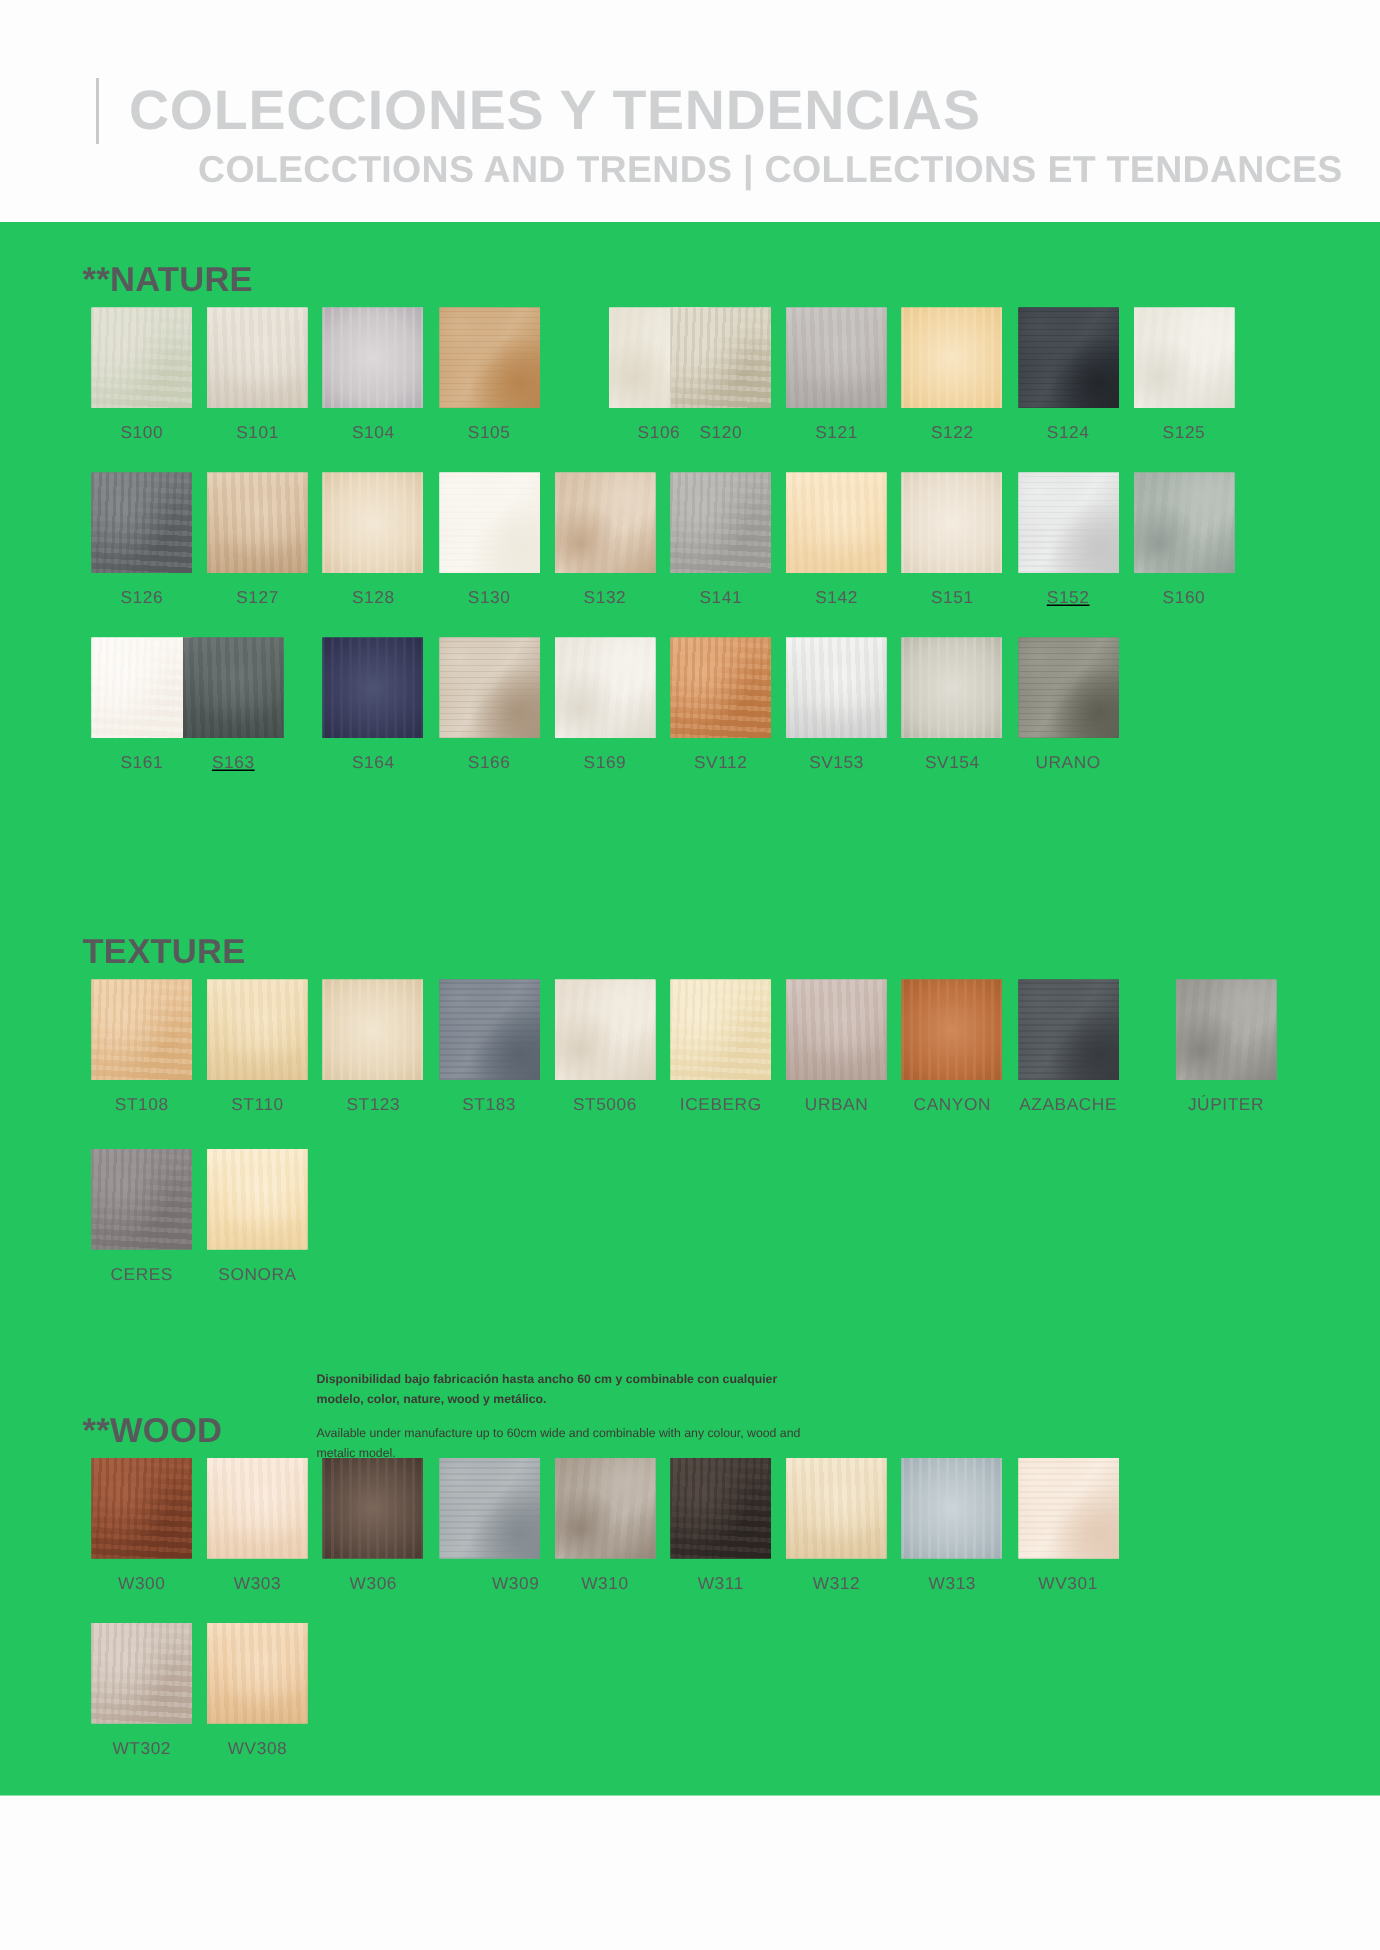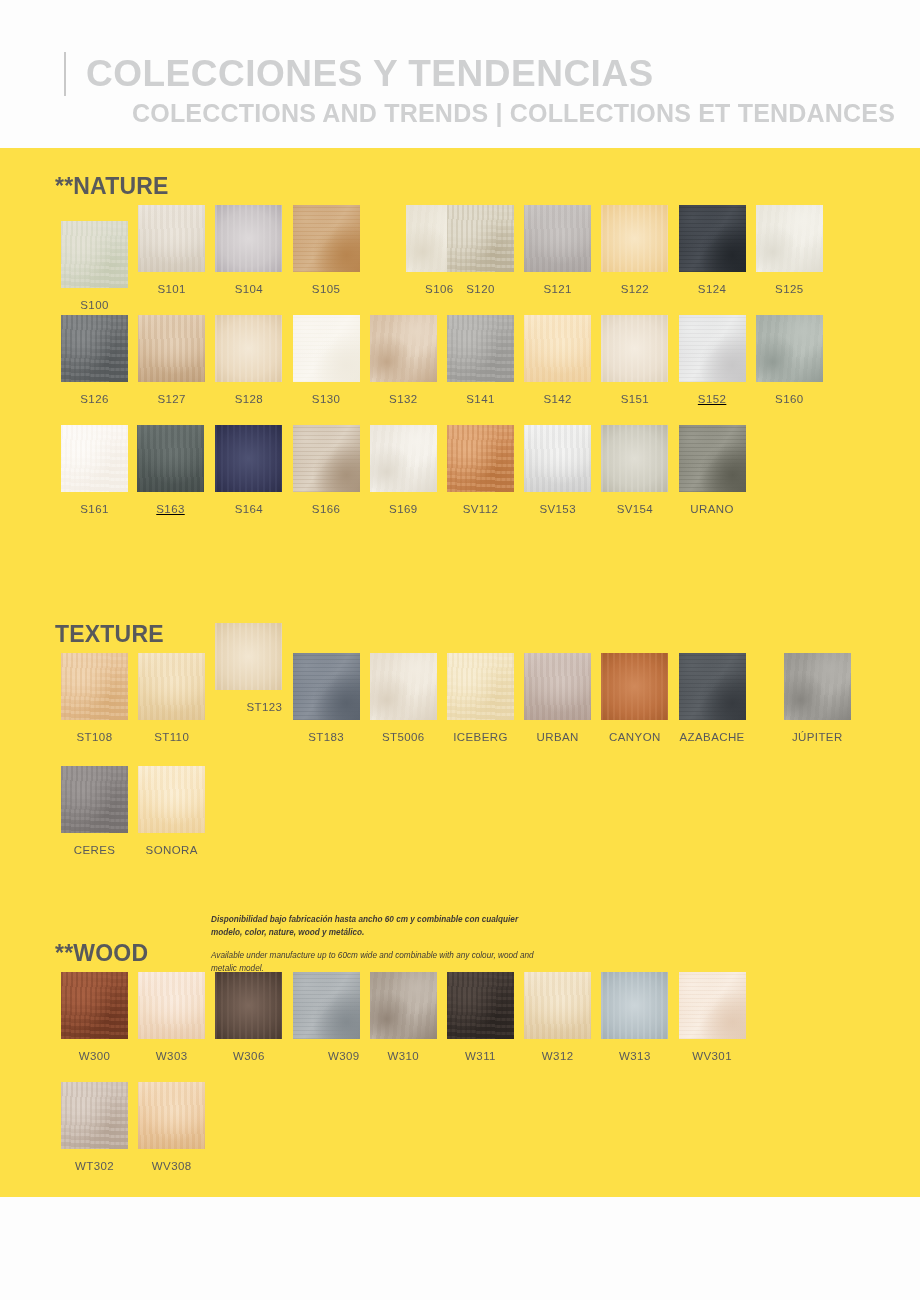--- a/index.html
+++ b/index.html
@@ -28,21 +28,21 @@
     position: absolute; left: 86px; top: 101px;
     font-size: 25px; font-weight: 700; letter-spacing: 0.2px;
     color: #cfd0d1; line-height: 1;
     white-space: nowrap;
     margin-left: 46px;
   }
 
   
   .panel {
     position: absolute; left: 0; top: 148px; width: 920px; height: 1049px;
-    background: #fde047;
+    background: #22c55e;
   }
 
   
   .section-title {
     position: absolute;
     font-size: 23px; font-weight: 700; color: #58595b;
     letter-spacing: 0.2px; white-space: nowrap;
   }
 
   .grid { position: absolute; }
@@ -71,21 +71,20 @@
   .note {
     position: absolute;
     left: 211px; top: 766px;
     width: 330px;
   }
   .note p {
     font-size: 8.2px;
     line-height: 1.55;
     color: #3f3a36;
     font-family: "Liberation Sans", sans-serif;
-    font-style: italic;
   }
   .note .note-es { font-weight: 700; }
   .note .note-en { margin-top: 11px; font-weight: 400; }
 
   
   .footer {
     position: absolute; left: 0; top: 1197px; width: 920px; height: 103px;
     background: #fdfdfd;
   }
   .footer-text {
@@ -102,21 +101,21 @@
   <div class="header">
     <div class="header-accent"></div>
     <div class="title-main">COLECCIONES Y TENDENCIAS</div>
     <div class="title-sub">COLECCTIONS AND TRENDS | COLLECTIONS ET TENDANCES</div>
   </div>
 
   <div class="panel">
 
     <div class="section-title" style="left:55px; top:25px;">**NATURE</div>
     <div id="grid-nature" class="grid">
-        <div class="swatch-cell" style="left: 61px; top: 57px; margin-top: 16px;">
+        <div class="swatch-cell" style="left: 61px; top: 57px;">
           <span class="swatch" style="background-color: rgb(216, 218, 203); background-image: repeating-linear-gradient(92deg, rgba(198, 203, 180, 0.333) 0px, rgba(198, 203, 180, 0.333) 2px, transparent 2px, transparent 5px), repeating-linear-gradient(3deg, rgba(228, 226, 214, 0.4) 0px, rgba(228, 226, 214, 0.4) 3px, transparent 3px, transparent 7px), radial-gradient(circle at 30% 35%, rgb(228, 226, 214) 0%, transparent 55%), radial-gradient(circle at 72% 70%, rgb(198, 203, 180) 0%, transparent 50%), linear-gradient(160deg, rgb(228, 226, 214) 0%, rgb(216, 218, 203) 45%, rgb(198, 203, 180) 100%);"></span>
           <span class="swatch-label">S100</span>
         </div>
         <div class="swatch-cell" style="left: 138.2px; top: 57px;">
           <span class="swatch" style="background-color: rgb(224, 217, 206); background-image: repeating-linear-gradient(88deg, rgba(207, 197, 182, 0.25) 0px, rgba(207, 197, 182, 0.25) 3px, rgba(236, 230, 221, 0.19) 3px, rgba(236, 230, 221, 0.19) 6px), radial-gradient(circle at 55% 40%, rgb(236, 230, 221) 0%, transparent 60%), linear-gradient(175deg, rgb(236, 230, 221) 0%, rgb(224, 217, 206) 55%, rgb(207, 197, 182) 100%);"></span>
           <span class="swatch-label">S101</span>
         </div>
         <div class="swatch-cell" style="left: 215.4px; top: 57px;">
           <span class="swatch" style="background-color: rgb(203, 198, 200); background-image: repeating-linear-gradient(90deg, rgba(221, 217, 218, 0.333) 0px, rgba(221, 217, 218, 0.333) 2px, transparent 2px, transparent 6px), radial-gradient(rgb(221, 217, 218) 0%, rgb(203, 198, 200) 60%, rgb(179, 173, 178) 100%);"></span>
           <span class="swatch-label">S104</span>
@@ -186,21 +185,21 @@
           <span class="swatch-label">S152</span>
         </div>
         <div class="swatch-cell" style="left: 755.8px; top: 167px;">
           <span class="swatch" style="background-color: rgb(168, 176, 170); background-image: radial-gradient(circle at 25% 70%, rgb(147, 156, 150) 0%, transparent 40%), radial-gradient(circle at 70% 25%, rgb(188, 195, 189) 0%, transparent 40%), repeating-linear-gradient(95deg, rgba(168, 176, 170, 0) 0px, rgba(168, 176, 170, 0) 4px, rgba(147, 156, 150, 0.2) 4px, rgba(147, 156, 150, 0.2) 8px), linear-gradient(145deg, rgb(168, 176, 170) 0%, rgb(188, 195, 189) 60%, rgb(147, 156, 150) 100%);"></span>
           <span class="swatch-label">S160</span>
         </div>
         <div class="swatch-cell" style="left: 61px; top: 277px;">
           <span class="swatch" style="background-color: rgb(248, 243, 237); background-image: repeating-linear-gradient(92deg, rgba(242, 236, 228, 0.333) 0px, rgba(242, 236, 228, 0.333) 2px, transparent 2px, transparent 5px), repeating-linear-gradient(3deg, rgba(253, 251, 248, 0.4) 0px, rgba(253, 251, 248, 0.4) 3px, transparent 3px, transparent 7px), radial-gradient(circle at 30% 35%, rgb(253, 251, 248) 0%, transparent 55%), radial-gradient(circle at 72% 70%, rgb(242, 236, 228) 0%, transparent 50%), linear-gradient(160deg, rgb(253, 251, 248) 0%, rgb(248, 243, 237) 45%, rgb(242, 236, 228) 100%);"></span>
           <span class="swatch-label">S161</span>
         </div>
-        <div class="swatch-cell" style="left: 137px; top: 277px; text-decoration: underline;">
+        <div class="swatch-cell" style="left: 122px; top: 277px; text-decoration: underline;">
           <span class="swatch" style="background-color: rgb(85, 94, 92); background-image: repeating-linear-gradient(88deg, rgba(67, 75, 74, 0.25) 0px, rgba(67, 75, 74, 0.25) 3px, rgba(109, 118, 116, 0.19) 3px, rgba(109, 118, 116, 0.19) 6px), radial-gradient(circle at 55% 40%, rgb(109, 118, 116) 0%, transparent 60%), linear-gradient(175deg, rgb(109, 118, 116) 0%, rgb(85, 94, 92) 55%, rgb(67, 75, 74) 100%);"></span>
           <span class="swatch-label">S163</span>
         </div>
         <div class="swatch-cell" style="left: 215.4px; top: 277px;">
           <span class="swatch" style="background-color: rgb(58, 60, 92); background-image: repeating-linear-gradient(90deg, rgba(78, 82, 115, 0.333) 0px, rgba(78, 82, 115, 0.333) 2px, transparent 2px, transparent 6px), radial-gradient(rgb(78, 82, 115) 0%, rgb(58, 60, 92) 60%, rgb(43, 45, 74) 100%);"></span>
           <span class="swatch-label">S164</span>
         </div>
         <div class="swatch-cell" style="left: 292.6px; top: 277px;">
           <span class="swatch" style="background-color: rgb(198, 181, 162); background-image: repeating-linear-gradient(0deg, rgba(168, 147, 124, 0.267) 0px, rgba(168, 147, 124, 0.267) 1px, transparent 1px, transparent 4px), radial-gradient(at 20% 20%, rgb(222, 211, 196) 0%, transparent 45%), radial-gradient(at 80% 75%, rgb(168, 147, 124) 0%, transparent 45%), linear-gradient(125deg, rgb(198, 181, 162) 0%, rgb(222, 211, 196) 50%, rgb(168, 147, 124) 100%);"></span>
           <span class="swatch-label">S166</span>
@@ -230,21 +229,21 @@
     <div class="section-title" style="left:55px; top:473px;">TEXTURE</div>
     <div id="grid-texture" class="grid">
         <div class="swatch-cell" style="left: 61px; top: 505px;">
           <span class="swatch" style="background-color: rgb(230, 192, 149); background-image: repeating-linear-gradient(92deg, rgba(216, 172, 120, 0.333) 0px, rgba(216, 172, 120, 0.333) 2px, transparent 2px, transparent 5px), repeating-linear-gradient(3deg, rgba(241, 214, 180, 0.4) 0px, rgba(241, 214, 180, 0.4) 3px, transparent 3px, transparent 7px), radial-gradient(circle at 30% 35%, rgb(241, 214, 180) 0%, transparent 55%), radial-gradient(circle at 72% 70%, rgb(216, 172, 120) 0%, transparent 50%), linear-gradient(160deg, rgb(241, 214, 180) 0%, rgb(230, 192, 149) 45%, rgb(216, 172, 120) 100%);"></span>
           <span class="swatch-label">ST108</span>
         </div>
         <div class="swatch-cell" style="left: 138.2px; top: 505px;">
           <span class="swatch" style="background-color: rgb(236, 214, 171); background-image: repeating-linear-gradient(88deg, rgba(223, 195, 146, 0.25) 0px, rgba(223, 195, 146, 0.25) 3px, rgba(246, 231, 201, 0.19) 3px, rgba(246, 231, 201, 0.19) 6px), radial-gradient(circle at 55% 40%, rgb(246, 231, 201) 0%, transparent 60%), linear-gradient(175deg, rgb(246, 231, 201) 0%, rgb(236, 214, 171) 55%, rgb(223, 195, 146) 100%);"></span>
           <span class="swatch-label">ST110</span>
         </div>
-        <div class="swatch-cell" style="left: 215.4px; top: 475px; text-align: right;">
+        <div class="swatch-cell" style="left: 215.4px; top: 505px;">
           <span class="swatch" style="background-color: rgb(231, 214, 185); background-image: repeating-linear-gradient(90deg, rgba(242, 230, 209, 0.333) 0px, rgba(242, 230, 209, 0.333) 2px, transparent 2px, transparent 6px), radial-gradient(rgb(242, 230, 209) 0%, rgb(231, 214, 185) 60%, rgb(219, 198, 163) 100%);"></span>
           <span class="swatch-label">ST123</span>
         </div>
         <div class="swatch-cell" style="left: 292.6px; top: 505px;">
           <span class="swatch" style="background-color: rgb(110, 118, 130); background-image: repeating-linear-gradient(0deg, rgba(91, 99, 110, 0.267) 0px, rgba(91, 99, 110, 0.267) 1px, transparent 1px, transparent 4px), radial-gradient(at 20% 20%, rgb(138, 145, 155) 0%, transparent 45%), radial-gradient(at 80% 75%, rgb(91, 99, 110) 0%, transparent 45%), linear-gradient(125deg, rgb(110, 118, 130) 0%, rgb(138, 145, 155) 50%, rgb(91, 99, 110) 100%);"></span>
           <span class="swatch-label">ST183</span>
         </div>
         <div class="swatch-cell" style="left: 369.8px; top: 505px;">
           <span class="swatch" style="background-color: rgb(231, 222, 208); background-image: radial-gradient(circle at 25% 70%, rgb(219, 208, 191) 0%, transparent 40%), radial-gradient(circle at 70% 25%, rgb(242, 236, 225) 0%, transparent 40%), repeating-linear-gradient(95deg, rgba(231, 222, 208, 0) 0px, rgba(231, 222, 208, 0) 4px, rgba(219, 208, 191, 0.2) 4px, rgba(219, 208, 191, 0.2) 8px), linear-gradient(145deg, rgb(231, 222, 208) 0%, rgb(242, 236, 225) 60%, rgb(219, 208, 191) 100%);"></span>
           <span class="swatch-label">ST5006</span>

